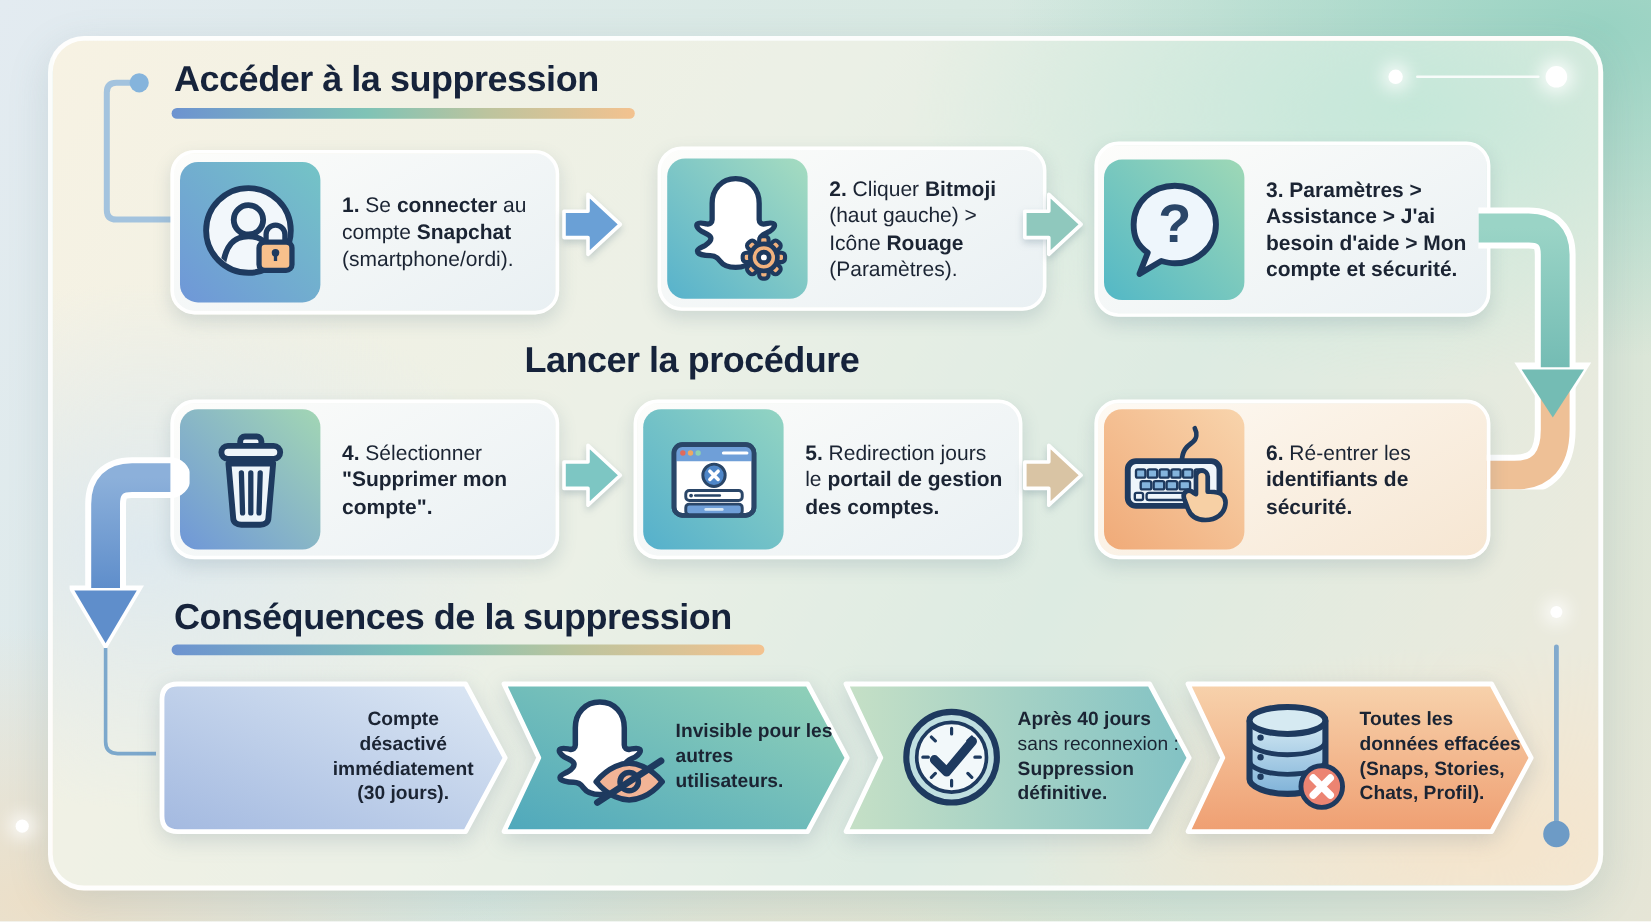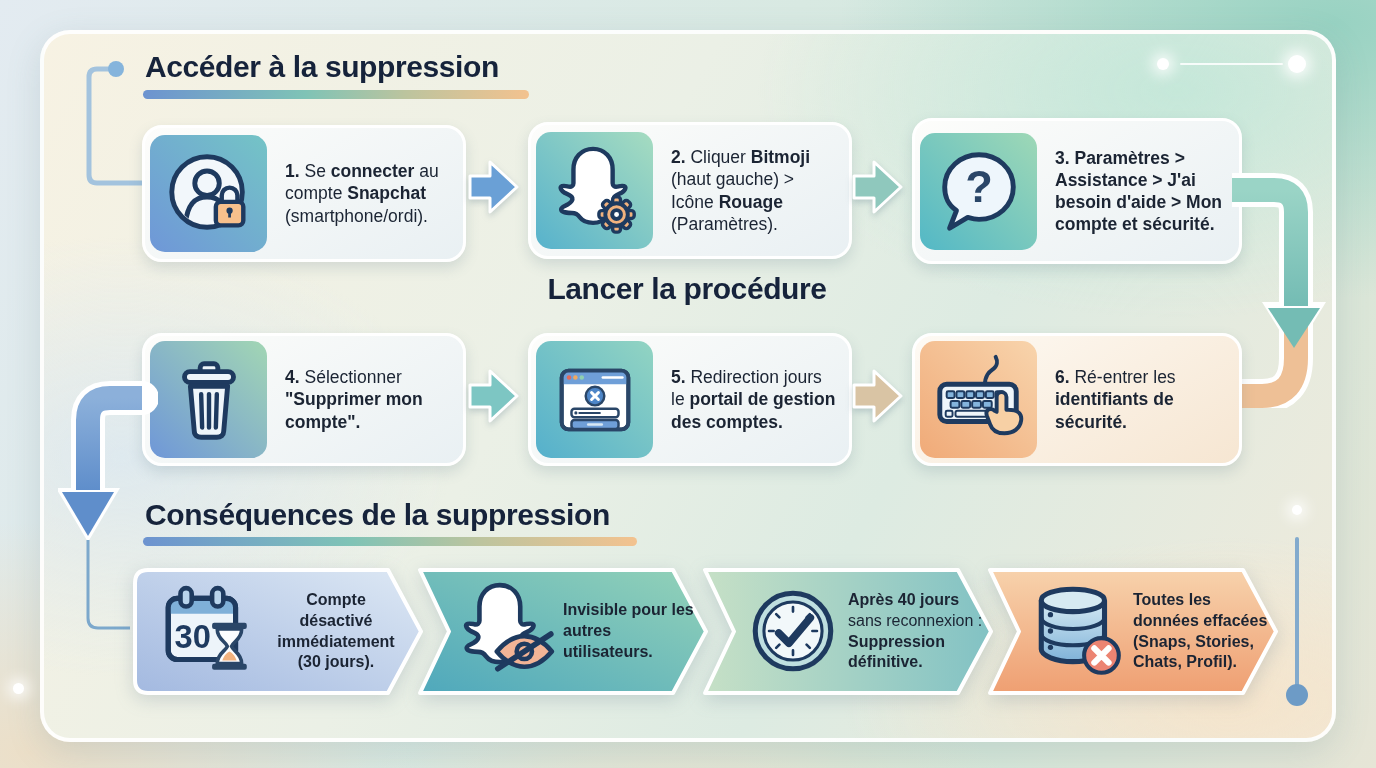--- a/index.html
+++ b/index.html
@@ -131,21 +131,21 @@
     </div>
     <div class="step-text">
         <div><b>1.</b><span> Se </span><b>connecter</b><span> au compte </span><b>Snapchat</b><span> (smartphone/ordi).</span></div>
       </div>
   </div>
 
   <svg class="flow-arrow" style="left:468px;top:158px" width="52" height="58" viewBox="0 0 52 58">
     <polygon points="2,18 22,18 22,4 49,29 22,54 22,40 2,40" fill="#6aa0d6" stroke="#fff" stroke-width="3" stroke-linejoin="round"></polygon>
   </svg>
 
-  <div class="step-card" style="left:528px;top:122px;width:318px;height:131px;">
+  <div class="step-card" style="left:548px;top:122px;width:318px;height:131px;">
     <div class="icon-tile t2">
       <svg viewBox="0 0 100 100">
         <use href="#sym-ghost" transform="translate(-2,-2)"></use>
         <g transform="translate(72,74)">
           <g fill="#f2b27e" stroke="#1e3a5f" stroke-width="3.5">
             <rect x="-4" y="-18" width="8" height="36" rx="3"></rect>
             <rect x="-4" y="-18" width="8" height="36" rx="3" transform="rotate(45)"></rect>
             <rect x="-4" y="-18" width="8" height="36" rx="3" transform="rotate(90)"></rect>
             <rect x="-4" y="-18" width="8" height="36" rx="3" transform="rotate(135)"></rect>
           </g>
@@ -177,21 +177,21 @@
 
   <svg class="abs" style="left:1232px;top:168px" width="96" height="240" viewBox="0 0 96 240">
     <path d="M0,22 H42 Q64,22 64,44 V140" fill="none" stroke="#fff" stroke-width="34" stroke-linecap="round"></path>
     <path d="M64,150 V190 Q64,228 30,228 H0" fill="none" stroke="#fff" stroke-width="34" stroke-linecap="round"></path>
     <polygon points="30,134 94,134 62,186" fill="#fff"></polygon>
     <path d="M64,152 V190 Q64,228 30,228 H0" fill="none" stroke="#eec096" stroke-width="24"></path>
     <path d="M0,22 H42 Q64,22 64,44 V138" fill="none" stroke="url(#grad-tealcurve)" stroke-width="24"></path>
     <polygon points="36,140 88,140 62,180" fill="#74bcb4"></polygon>
   </svg>
 
-  <div class="sec-title" style="left:437px;top:272px;width:500px;text-align:center;">Lancer la procédure</div>
+  <div class="sec-title" style="left:437px;top:284px;width:500px;">Lancer la procédure</div>
 
   <div class="step-card" style="left:142px;top:333px;width:318px;height:127px;">
     <div class="icon-tile t4">
       <svg viewBox="0 0 100 100">
         <rect x="41" y="13" width="18" height="10" rx="4" fill="#eef5fa" stroke="#1e3a5f" stroke-width="5"></rect>
         <rect x="25" y="21" width="50" height="11" rx="5.5" fill="#eef5fa" stroke="#1e3a5f" stroke-width="5"></rect>
         <path d="M31,36 L35,82 C35,86 38,88 42,88 H58 C62,88 65,86 65,82 L69,36 Z" fill="#eef5fa" stroke="#1e3a5f" stroke-width="5" stroke-linejoin="round"></path>
         <path d="M42,44 L43,78 M50,44 L50,78 M58,44 L57,78" stroke="#1e3a5f" stroke-width="4.5" stroke-linecap="round"></path>
       </svg>
     </div>
@@ -267,36 +267,20 @@
     <path d="M30,160 V238 Q30,248 40,248 H72" fill="none" stroke="#7ca8cc" stroke-width="3"></path>
   </svg>
 
   <div class="sec-title" style="left:145px;top:498px;">Conséquences de la suppression</div>
   <div class="underline" style="left:143px;top:537px;width:494px;"></div>
 
   <div class="cons" style="left:128px;top:563px;">
     <svg class="bg" width="300" height="137" viewBox="0 0 300 137">
       <path d="M7,20 Q7,7 20,7 H260 L293,68.5 L260,130 H20 Q7,130 7,117 Z" fill="url(#grad-c1)" stroke="#fff" stroke-width="4" stroke-linejoin="round"></path>
     </svg>
-    <div class="cicon" style="left:28px;">
-      <svg viewBox="0 0 100 100" width="102" height="102">
-        <rect x="12" y="18" width="66" height="60" rx="9" fill="#edf4fa" stroke="#1e3a5f" stroke-width="5"></rect>
-        <path d="M12,27 Q12,18 21,18 H69 Q78,18 78,27 V33 H12 Z" fill="#7fb0d8"></path>
-        <rect x="12" y="18" width="66" height="60" rx="9" fill="none" stroke="#1e3a5f" stroke-width="5"></rect>
-        <rect x="24" y="8" width="11" height="18" rx="5.5" fill="#b8d4ec" stroke="#1e3a5f" stroke-width="4.5"></rect>
-        <rect x="55" y="8" width="11" height="18" rx="5.5" fill="#b8d4ec" stroke="#1e3a5f" stroke-width="4.5"></rect>
-        <text x="36" y="67" font-size="32" font-weight="bold" fill="#1e3a5f" text-anchor="middle">30</text>
-        <g transform="translate(55,42)">
-          <rect x="0" y="0" width="34" height="6" rx="2" fill="#2a4668"></rect>
-          <rect x="0" y="40" width="34" height="6" rx="2" fill="#2a4668"></rect>
-          <path d="M5,6 C5,16 13,18 15,23 C13,28 5,30 5,40 H29 C29,30 21,28 19,23 C21,18 29,16 29,6 Z" fill="#fcfdfe" stroke="#2a4668" stroke-width="3.5" stroke-linejoin="round"></path>
-          <path d="M10,37 H24 C22,31 19,29 17,28 C15,29 12,31 10,37 Z" fill="#f2b27e"></path>
-        </g>
-      </svg>
-    </div>
     <div class="ctext" style="left:140px;text-align:center;">
         <div><b>Compte désactivé immédiatement (30 jours).</b></div>
       </div>
   </div>
 
   <div class="cons" style="left:413px;top:563px;">
     <svg class="bg" width="300" height="137" viewBox="0 0 300 137">
       <path d="M7,7 H260 L293,68.5 L260,130 H7 L36,68.5 Z" fill="url(#grad-c2)" stroke="#fff" stroke-width="4" stroke-linejoin="round"></path>
     </svg>
     <div class="cicon" style="left:44px;">

